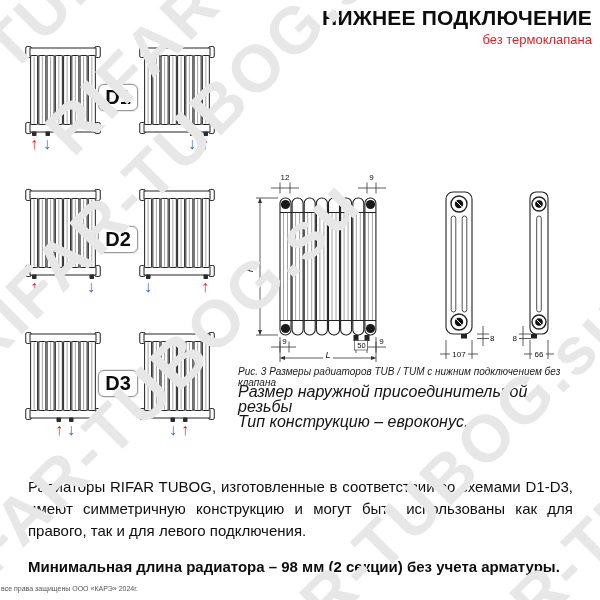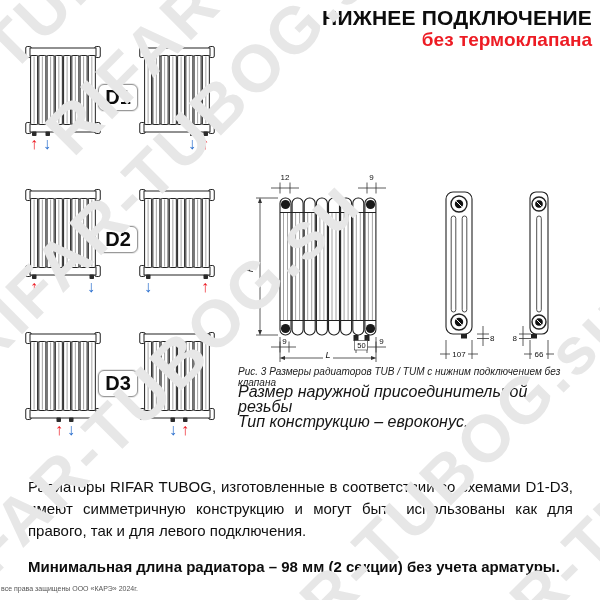--- a/index.html
+++ b/index.html
@@ -8,21 +8,21 @@
 
   
   .wm-layer{position:absolute;inset:0;z-index:9;pointer-events:none;overflow:hidden;}
   .wm{position:absolute;font-weight:800;font-size:66px;letter-spacing:3px;white-space:nowrap;
       color:var(--watermark-gray,#e7e7e7);transform:rotate(-45deg);transform-origin:0 0;
       mix-blend-mode:multiply;}
 
   
   .title-block{position:absolute;top:5px;right:8px;text-align:right;z-index:2;}
   .title-main{font-size:21px;font-weight:800;letter-spacing:.2px;color:#0d0d0d;line-height:25px;}
-  .title-sub{font-size:19px;font-weight:700;color:var(--accent-red,#ed1c24);line-height:20px;}
+  .title-sub{font-size:13px;font-weight:400;color:var(--accent-red,#ed1c24);line-height:20px;}
 
   
   .scheme-row{position:absolute;left:0;width:240px;height:122px;z-index:2;}
   .rad-cell{position:absolute;top:0;width:76px;height:118px;}
   .rad-svg{width:76px;height:92px;display:block;}
   .stub{fill:#2b2b2b;}
   .arrow{position:absolute;top:89px;width:14px;text-align:center;font-size:16px;font-weight:700;line-height:22px;}
   .arrow.red{color:var(--accent-red,#ed1c24);}
   .arrow.blue{color:var(--arrow-blue,#2b6fce);}
   .scheme-label{position:absolute;left:98px;top:40px;min-width:38px;height:25px;

